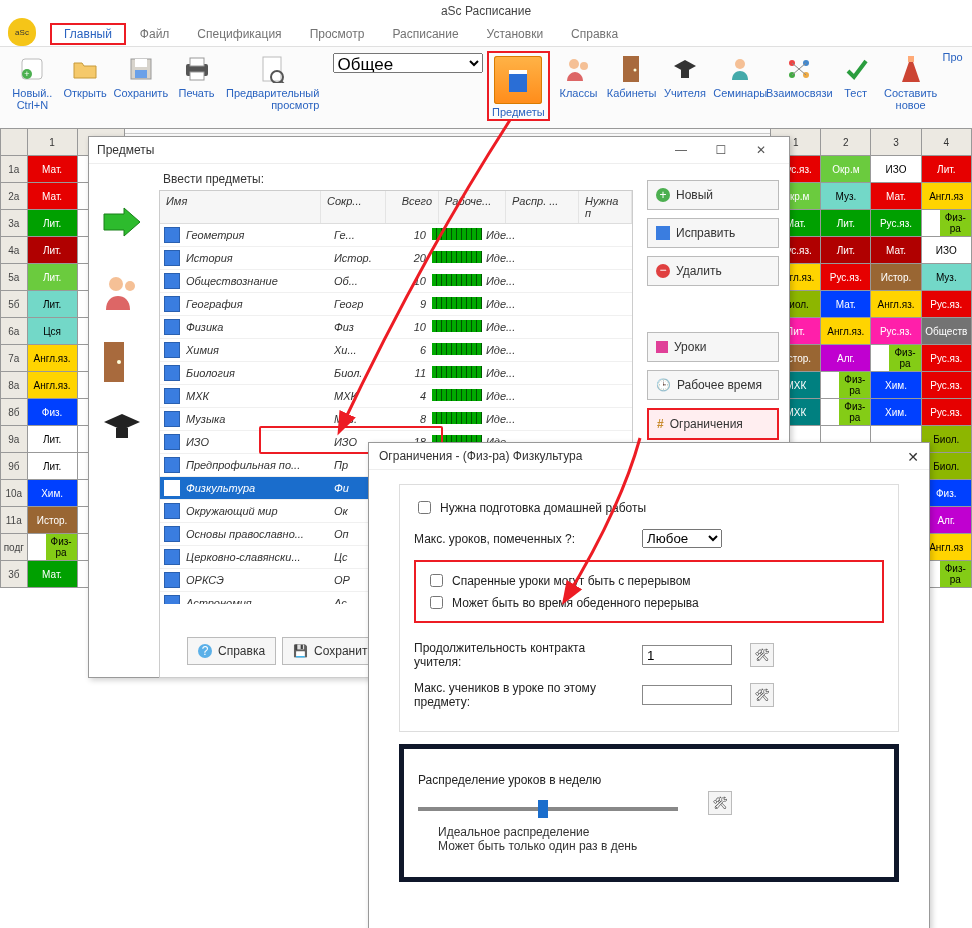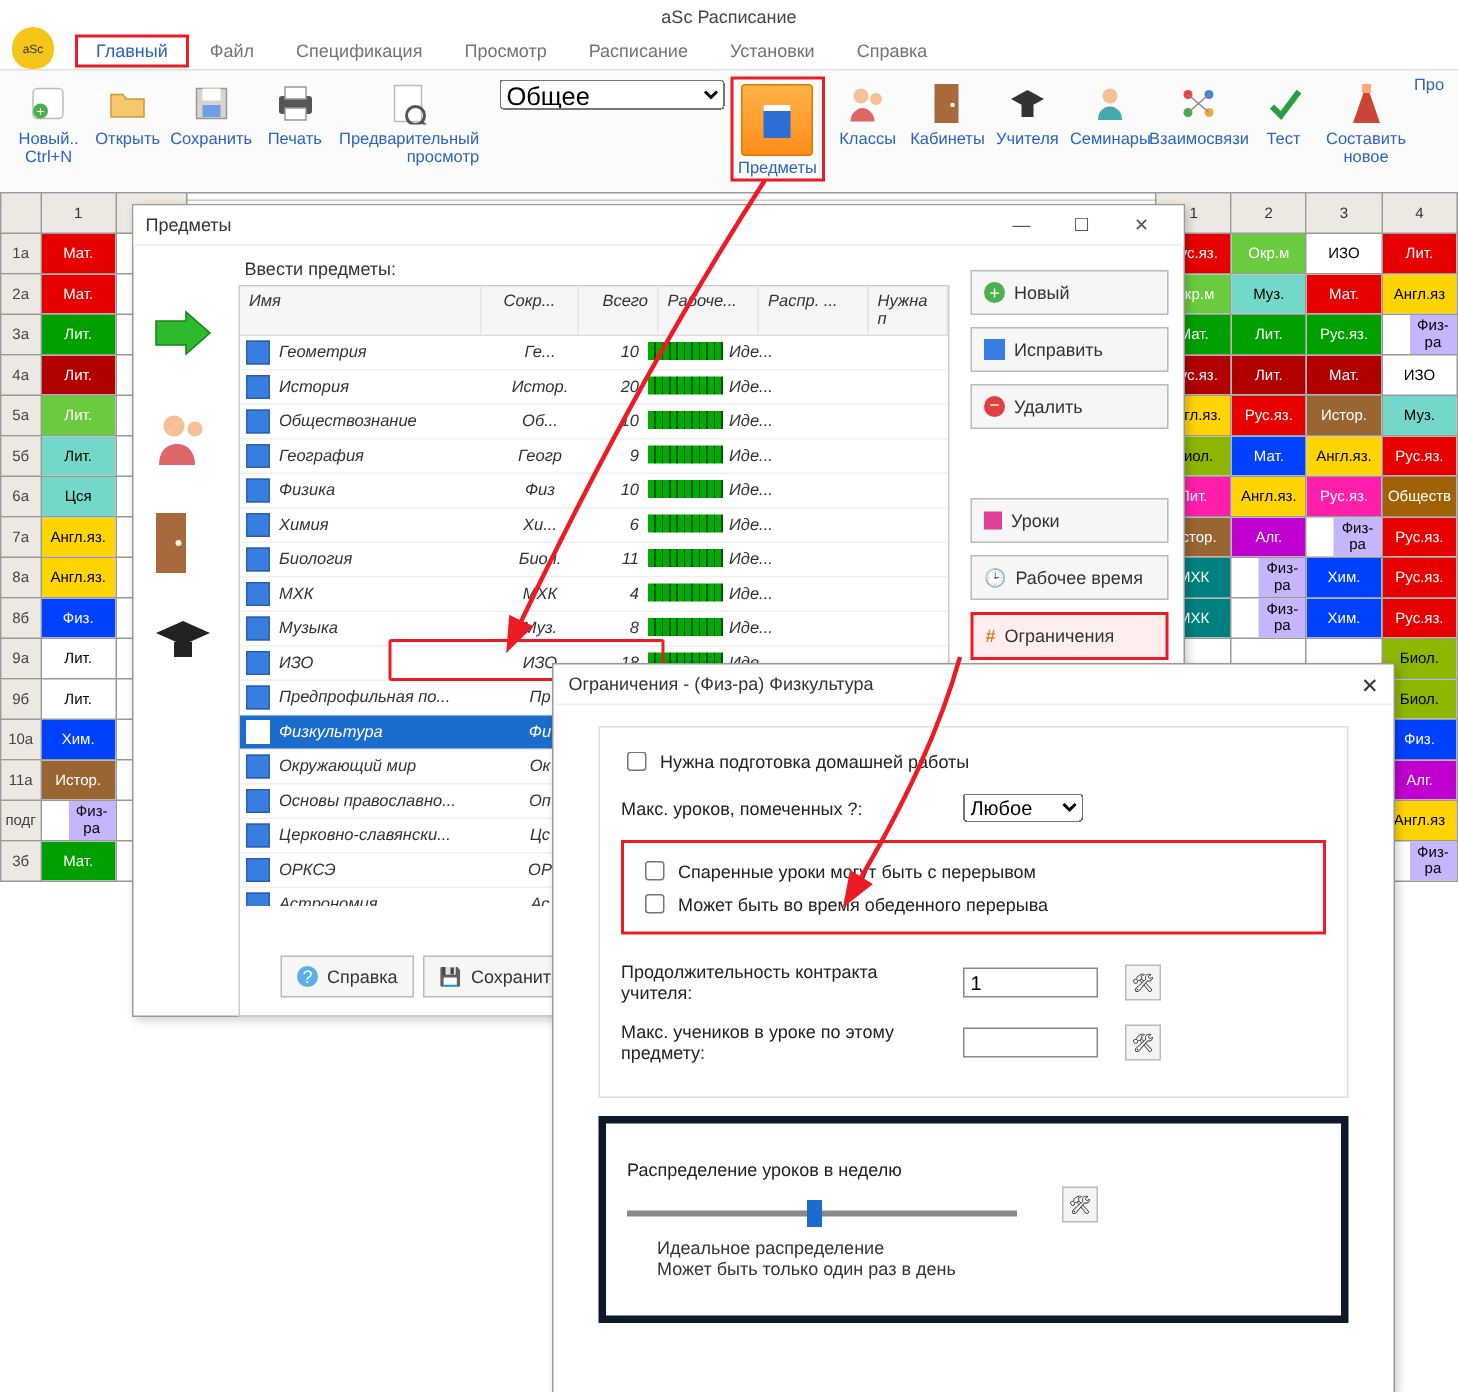--- a/index.html
+++ b/index.html
@@ -18,23 +18,23 @@
   .ribbon select { width:150px; height:20px; font-size:17px;}
   
   .grid-bg { position:absolute; left:0; top:128px; width:972px; font-size:10px;}
   .grid-bg table { border-collapse:collapse; width:100%;}
   .grid-bg td { border:1px solid #999; height:26px; text-align:center; padding:0; overflow:hidden;}
   .grid-bg td.rh { width:26px; background:#ece9e2; font-size:10px; color:#444;}
   .grid-bg td.ch { background:#ece9e2;width:50px;}
   .cell { color:#fff; font-size:10px; height:100%; display:flex; align-items:center; justify-content:center;}
   
   .c-red{background:#e60000;} .c-green{background:#00a000;} .c-lime{background:#6bcb3e;} .c-yel{background:#ffd400;color:#000!important;}
-  .c-dred{background:#b00000;} .c-orange{background:#a16207;} .c-yelg{background:#8db600;color:#000!important;}
+  .c-dred{background:#b00000;} .c-orange{background:#737373;} .c-yelg{background:#8db600;color:#000!important;}
   .c-teal{background:#73d8c8;color:#000!important;} .c-wh{background:#fff;color:#000!important;}
-  .c-blue{background:#0040ff;} .c-cyan{background:#c4b5fd;color:#000!important;margin-left:18px;} .c-pink{background:#ff1faa;} .c-mag{background:#c000d0;} .c-brown{background:#996633;} .c-dteal{background:#008080;}
+  .c-blue{background:#0040ff;} .c-cyan{background:#84cc16;color:#000!important;margin-left:18px;} .c-pink{background:#ff1faa;} .c-mag{background:#c000d0;} .c-brown{background:#996633;} .c-dteal{background:#008080;}
   
   .dialog { position:absolute; background:#fff; border:1px solid #999; box-shadow:2px 2px 6px rgba(0,0,0,.2);}
   .dlg-subjects { left:88px; top:136px; width:700px; height:540px;}
   .dlg-title { height:26px; background:#fff; border-bottom:1px solid #eee; display:flex; align-items:center; padding:0 8px; color:#333;}
   .dlg-title .winbtn { margin-left:auto; display:flex;}
   .dlg-title .winbtn div{ width:40px; height:22px; text-align:center; line-height:22px; color:#555;}
   .dlg-body { display:flex; height:calc(100% - 26px);}
   .dlg-left { width:80px; display:flex; flex-direction:column; align-items:center; gap:28px; padding-top:40px;}
   .dlg-left .licon { width:44px; height:40px; }
   .dlg-center { flex:1; padding:6px 4px 0 4px; display:flex; flex-direction:column;}
@@ -43,21 +43,21 @@
   .wbtn.hl { border:2px solid #ed1c24; background:#ffeef0;}
   .subj-header { font-size:12px; margin:2px 0 4px 4px;}
   .subj-table { flex:1; border:1px solid #ccc; overflow:hidden; font-size:11px;font-style:italic;}
   .subj-table .hdr { display:flex; background:#f6f6f6; border-bottom:1px solid #ddd;}
   .subj-table .hdr div { padding:4px 6px; border-right:1px solid #e4e4e4;}
   .subj-table .rows { overflow-y:auto; max-height:380px;}
   .subj-row { display:flex; align-items:center; height:22px; border-bottom:1px solid #f0f0f0; padding-left:4px;}
   .subj-row.sel { background:#1a6dcc; color:#fff;}
   .subj-row .ic { width:14px; height:14px; background:#3a7de0; margin-right:6px; display:inline-block; border:1px solid #2a60b0;}
   .subj-row.sel .ic { background:#fff; border-color:#fff;}
-  .col-name{width:148px;overflow:hidden;white-space:nowrap;} .col-abbr{width:52px;text-align:center;} .col-cnt{width:40px;text-align:right;padding-right:6px;}
+  .col-name{width:148px;overflow:hidden;white-space:nowrap;} .col-abbr{width:52px;} .col-cnt{width:40px;text-align:right;padding-right:6px;}
   .col-bars{width:54px;} .col-dist{width:60px;} .col-need{width:40px;}
   .bars{display:inline-block;width:50px;height:12px;background:repeating-linear-gradient(90deg,#0a0,#0a0 4px,#050 4px,#050 5px);}
   .hl-row-box{position:absolute;border:2px solid #ed1c24;border-radius:2px;}
   .dlg-foot { position:absolute; bottom:12px; left:98px; display:flex; gap:6px;}
   .fbtn{border:1px solid #bbb;background:#f6f6f6;height:26px;padding:0 10px;display:flex;align-items:center;gap:6px;font-size:12px;}
   
   .dlg-restrict{ left:368px; top:442px; width:560px; height:486px;}
   .dlg-restrict .inner{padding:14px 30px; font-size:12px; color:#222;}
   .chk{display:flex;align-items:center;gap:6px;margin:3px 0;}
   .chk input{width:13px;height:13px;}

